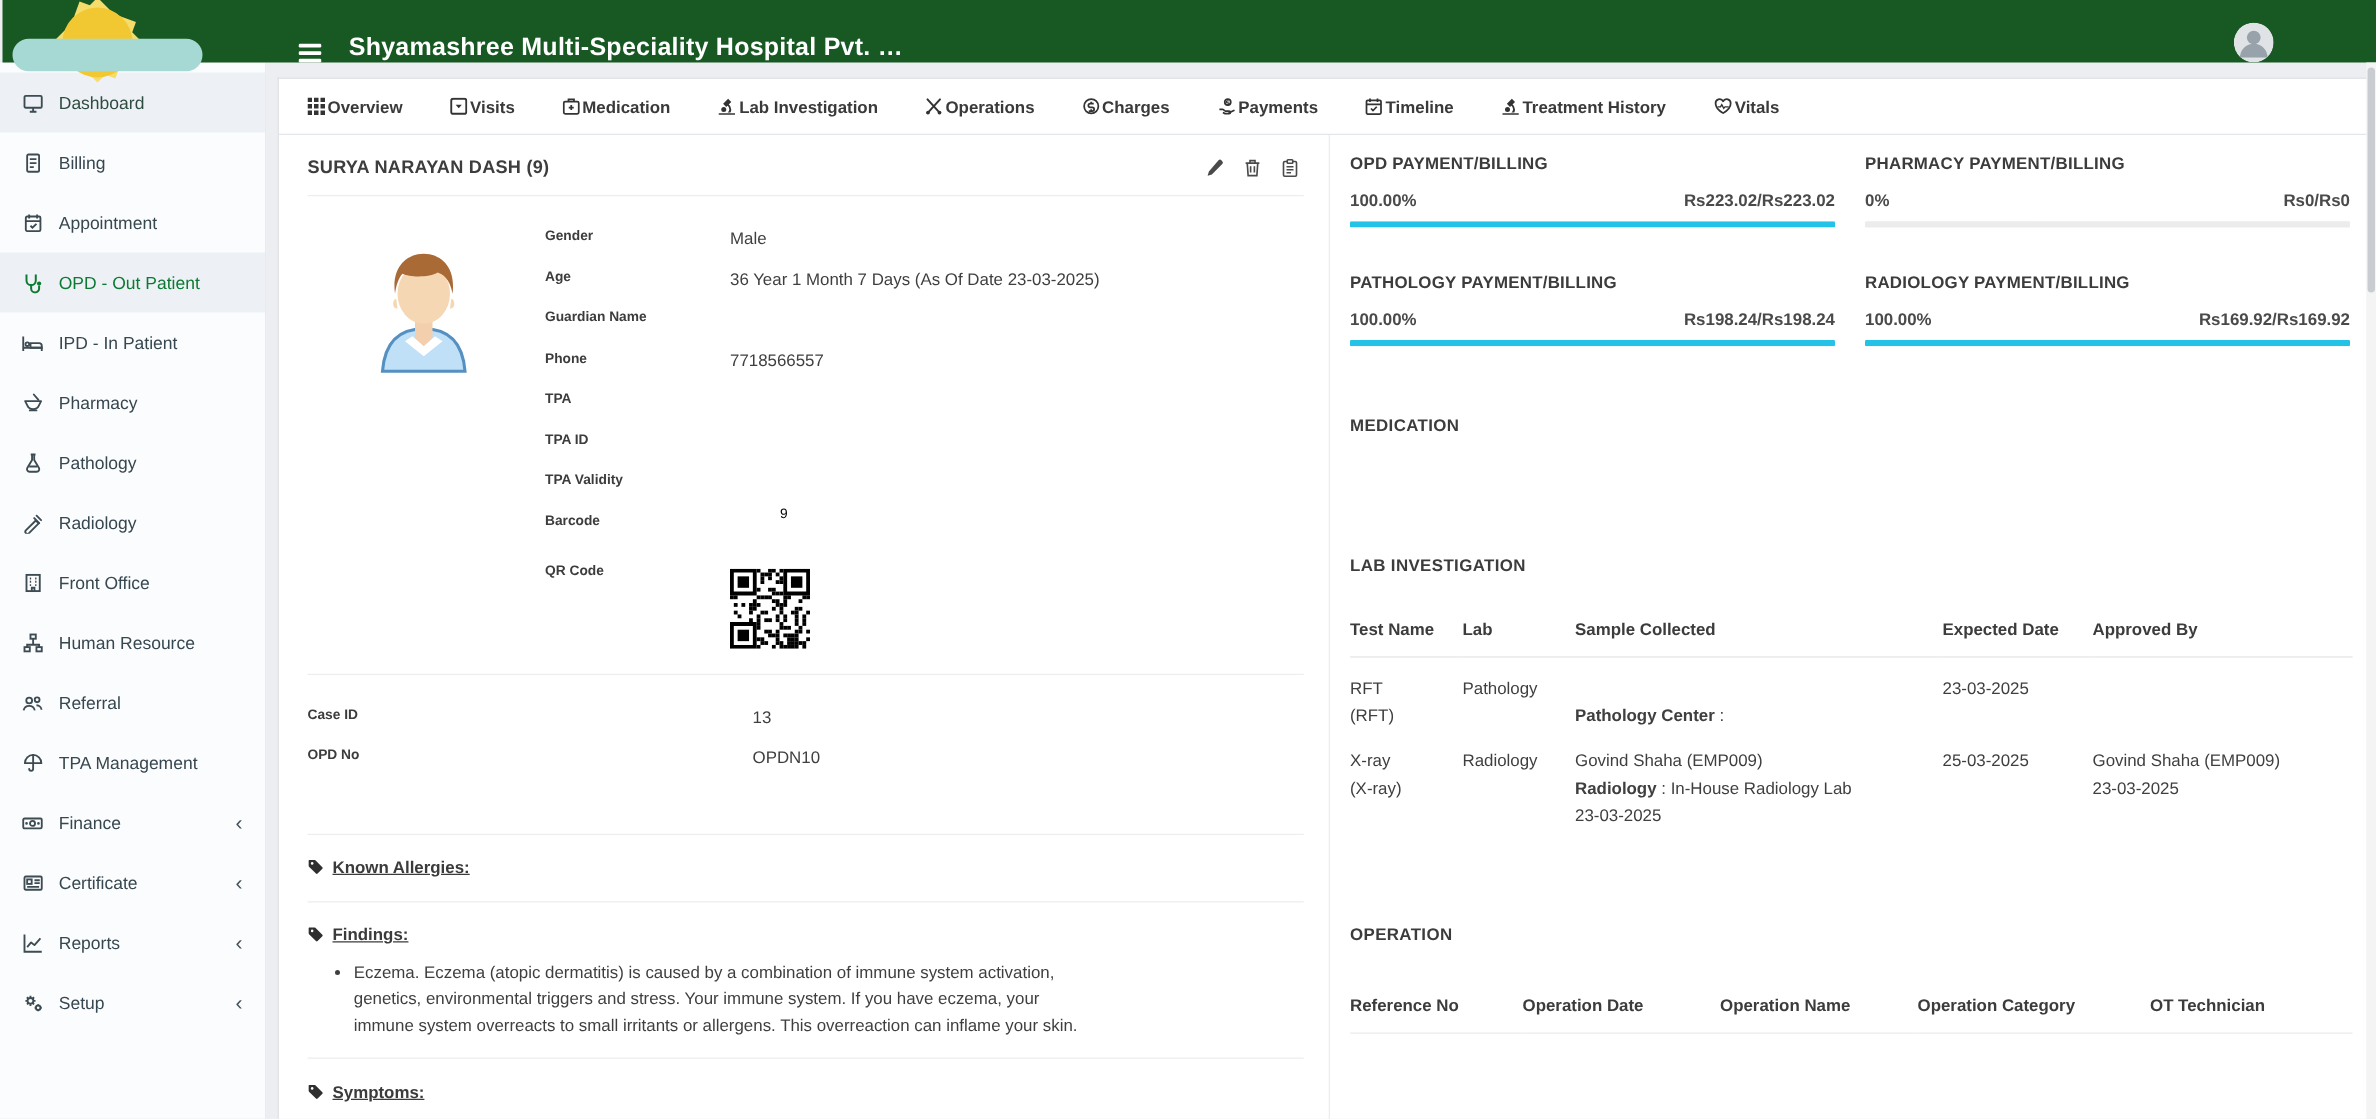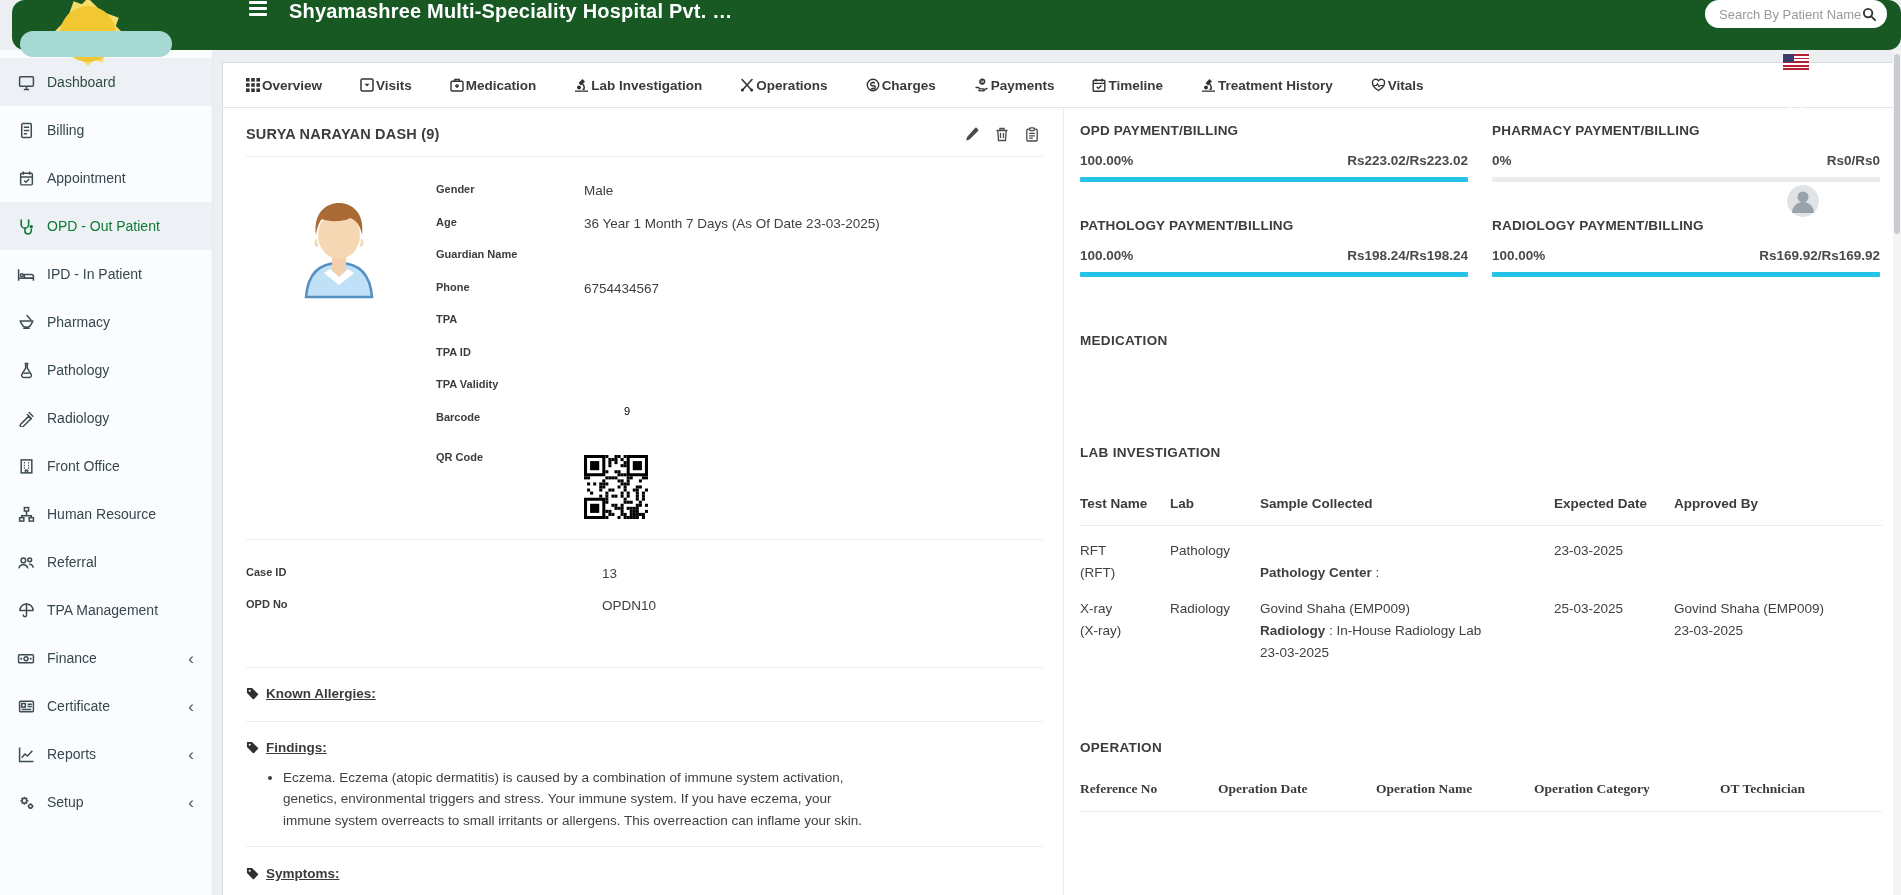--- a/index.html
+++ b/index.html
@@ -1,20 +1,20 @@
 <!DOCTYPE html>
 <html><head>
 <meta charset="utf-8">
 <style>
   * { box-sizing: border-box; margin: 0; padding: 0; }
   html,body { width:1901px; height:895px; overflow:hidden; }
   body { font-family:"Liberation Sans","DejaVu Sans",sans-serif; background:#eceef1; color:#3f3f3f; position:relative; }
 
   
-  .topbar { position:absolute; top:0; left:12px; right:0; height:50px; background:#175823; display:flex; align-items:flex-start; z-index:30;border-radius:13px; }
+  .topbar { position:absolute; top:0; left:2px; right:0; height:50px; background:#175823; display:flex; align-items:flex-end; z-index:30; }
   .logo-zone { position:relative; width:213px; height:50px; flex:0 0 213px; }
   .logo-star { position:absolute; left:38px; top:-6px; width:76px; height:76px; }
   .logo-star .d1,.logo-star .d2 { position:absolute; left:14px; top:14px; width:48px; height:48px; background:#f6dd6b; }
   .logo-star .d1 { transform:rotate(45deg); }
   .logo-star .d2 { transform:rotate(20deg); }
   .logo-star .sun { position:absolute; left:10px; top:12px; width:56px; height:56px; border-radius:50%; background:#f2c832; }
   .logo-pill { position:absolute; left:8px; top:31px; width:152px; height:26px; border-radius:13px; background:#a7d9d4; }
   .hamburger { margin-left:24px; background:none; border:none; cursor:pointer; width:22px; height:16px; position:relative; }
   .hamburger i { position:absolute; left:0; right:4px; height:2.5px; background:#fff; border-radius:1px; }
   .hamburger i:nth-child(1){top:1px} .hamburger i:nth-child(2){top:7px} .hamburger i:nth-child(3){top:13px}
@@ -91,21 +91,21 @@
   .rtable th { text-align:left; font-size:13.5px; font-weight:bold; color:#3c3c3c; padding:0 6px 14px 0; border-bottom:1px solid #ececec; }
   .rtable td { font-size:13.5px; color:#3f3f3f; vertical-align:top; padding:14px 6px 0 0; }
   .cell-line { min-height:22px; line-height:22px; }
   .bld { font-weight:bold; }
 
   .med-sec { margin-top:56px; }
   .med-sec .rtable { margin-top:38px; }
   .lab-sec { margin-top:97px; }
   .lab-sec .rtable { margin-top:36px; }
   .op-sec { margin-top:76px; }
-  .op-sec .rtable { margin-top:26px;font-family:Liberation Serif, serif; }
+  .op-sec .rtable { margin-top:42px; }
 
   
   .pg-scroll { position:absolute; right:0; top:50px; bottom:0; width:8px; background:#f4f4f4; z-index:40; }
   .pg-thumb { position:absolute; top:4px; left:1px; width:6px; height:180px; border-radius:3px; background:#c9cdd1; cursor:pointer; }
 </style>
 </head>
 <body>
 
 <header class="topbar">
   <div class="logo-zone">
@@ -475,21 +475,21 @@
             <div class="frow">
                 <span class="fl">Age</span>
                 <span class="fv">36 Year 1 Month 7 Days (As Of Date 23-03-2025)</span>
               </div>
             <div class="frow">
                 <span class="fl">Guardian Name</span>
                 <span class="fv"></span>
               </div>
             <div class="frow">
                 <span class="fl">Phone</span>
-                <span class="fv">6754434567</span>
+                <span class="fv">7718566557</span>
               </div>
             <div class="frow">
                 <span class="fl">TPA</span>
                 <span class="fv"></span>
               </div>
             <div class="frow">
                 <span class="fl">TPA ID</span>
                 <span class="fv"></span>
               </div>
             <div class="frow">

